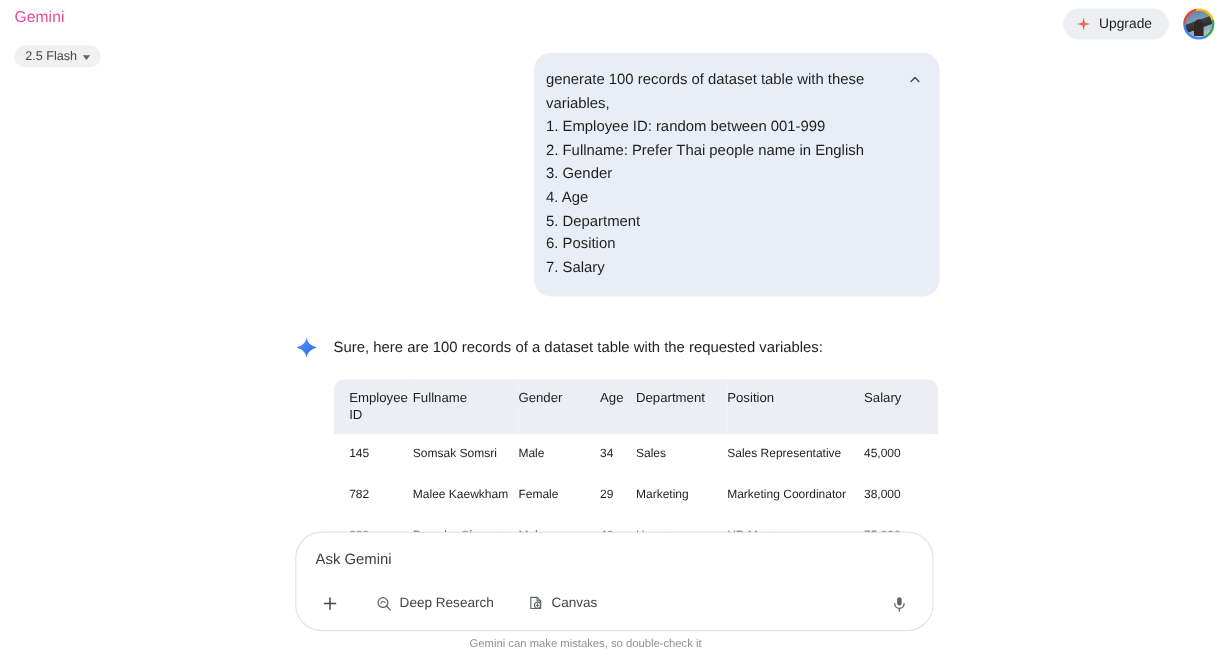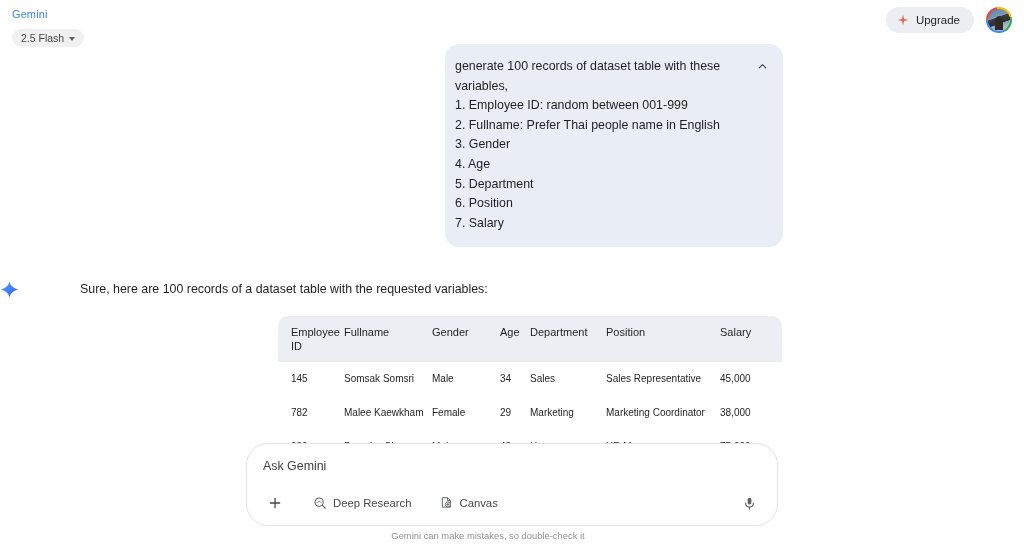--- a/index.html
+++ b/index.html
@@ -23,27 +23,27 @@
     top: 0; left: 0;
     width: 1024px;
     height: 50px;
   }
   .brand-block {
     position: absolute;
     left: 12px;
     top: 5px;
   }
   .brand-title {
-    font-size: 11px;
-    color: #3b82f6;
+    font-size: 13px;
+    color: #ec4899;
     letter-spacing: .1px;
     line-height: 18px;
   }
   .model-pill {
-    margin-top: 6px;
+    margin-top: 15px;
     display: inline-flex;
     align-items: center;
     gap: 5px;
     height: 18px;
     padding: 0 9px;
     border-radius: 10px;
     background: #f0f0f0;
     font-size: 10.5px;
     color: #444746;
     cursor: pointer;
@@ -147,21 +147,21 @@
     display: flex;
     align-items: center;
     justify-content: center;
     cursor: pointer;
   }
 
   .model-row {
     display: flex;
     align-items: flex-start;
     margin-top: 32px;
-    gap: 48px;
+    padding-left: 246px;
   }
   .spark-wrap {
     width: 20px;
     height: 20px;
     flex: 0 0 20px;
     margin-top: 1px;
   }
   .model-text {
     margin-left: 12px;
     font-size: 12.4px;

